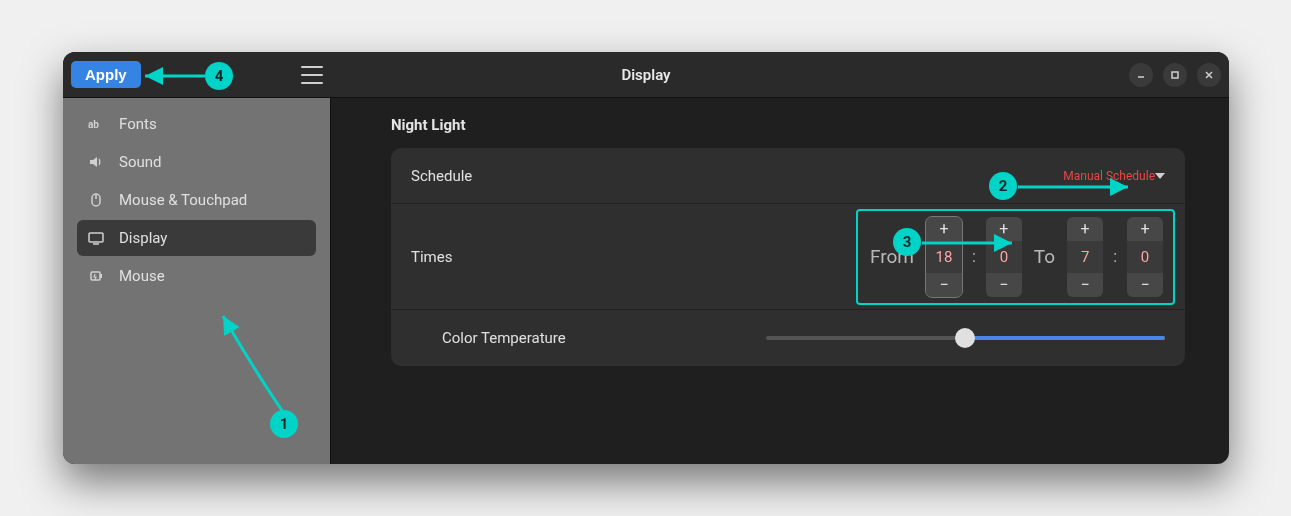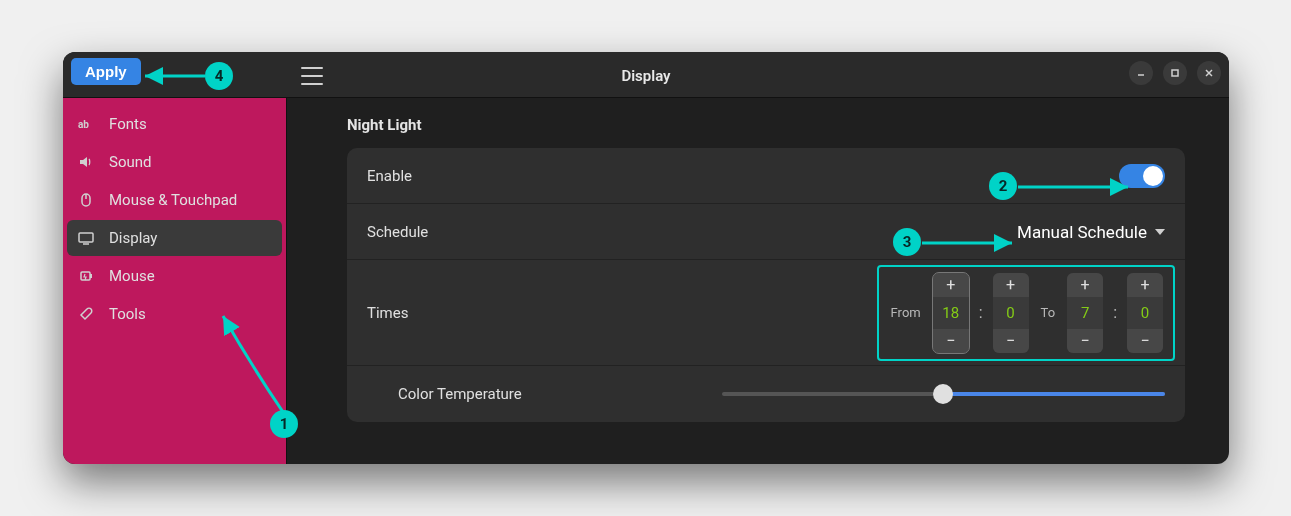--- a/index.html
+++ b/index.html
@@ -20,22 +20,22 @@
     display: flex;
     flex-direction: column;
     overflow: hidden;
     position: relative;
   }
   .titlebar {
     height: 46px;
     background: #2a2a2a;
     border-bottom: 1px solid #111;
     display: flex;
-    align-items: flex-end;
-    padding: 12px 8px;
+    align-items: center;
+    padding: 4px 8px;
     position: relative;
   }
   .apply-btn {
     background: #3584e4;
     color: #fff;
     border: none;
     border-radius: 5px;
     padding: 5px 14px;
     font-size: 15px;
     font-weight: 600;
@@ -79,24 +79,24 @@
     color: #d0d0d0;
     font-size: 12px;
     cursor: pointer;
   }
   .body {
     flex: 1;
     display: flex;
     overflow: hidden;
   }
   .sidebar {
-    width: 224px;
-    background: #be185d;
+    width: 268px;
+    background: #737373;
     border-right: 1px solid #111;
-    padding: 8px 4px;
+    padding: 8px 14px;
     display: flex;
     flex-direction: column;
     gap: 2px;
   }
   .sidebar-item {
     display: flex;
     align-items: center;
     gap: 14px;
     padding: 9px 10px;
     border-radius: 6px;
@@ -161,37 +161,36 @@
     right: 2px;
     top: 2px;
     width: 20px;
     height: 20px;
     background: #fff;
     border-radius: 50%;
   }
   .dropdown {
     display: flex;
     align-items: center;
-    gap: 8px;
-    color: #ffffff;
-    font-size: 17px;
+    color: #ef4444;
+    font-size: 12px;
     cursor: pointer;
   }
   .chevron-down { width: 0; height: 0; border-left: 5px solid transparent; border-right: 5px solid transparent; border-top: 6px solid #d0d0d0; }
   .times-box {
     display: flex;
     align-items: center;
     gap: 10px;
     border: 2px solid #00d3c7;
     border-radius: 4px;
     padding: 6px 10px;
     position: absolute;
     right: 10px;
   }
-  .times-label { color: #b8b8b8; font-size: 13px; margin: 0 2px; }
+  .times-label { color: #b8b8b8; font-size: 19px; margin: 0 2px; }
   .stepper {
     display: flex;
     flex-direction: column;
     align-items: center;
     background: #3a3a3a;
     border-radius: 6px;
     width: 36px;
   }
   .stepper.focus { outline: 1px solid #777; }
   .step-btn {
@@ -205,21 +204,21 @@
     cursor: pointer;
     background: #474747;
   }
   .step-btn:first-child { border-radius: 6px 6px 0 0; }
   .step-btn:last-child { border-radius: 0 0 6px 6px; }
   .step-val {
     height: 32px;
     display: flex;
     align-items: center;
     justify-content: center;
-    color: #84cc16;
+    color: #fca5a5;
     font-size: 15px;
     background: #3a3a3a;
     width: 100%;
   }
   .colon { color: #b8b8b8; }
   .slider-wrap {
     flex: 1;
     display: flex;
     align-items: center;
     margin-left: 200px;
@@ -344,41 +343,26 @@
       <div class="sidebar-item">
         <span class="sidebar-icon">
             <svg width="16" height="16" viewBox="0 0 16 16">
               <rect x="3" y="4" width="9" height="8" rx="1" fill="none" stroke="#d0d0d0" stroke-width="1.5"></rect>
               <rect x="12" y="6" width="2" height="4" fill="#d0d0d0"></rect>
               <path d="M7 6l-1 3h2l-1 3" fill="none" stroke="#d0d0d0" stroke-width="1.2"></path>
             </svg>
           </span>
         <span>Mouse</span>
       </div>
-      <div class="sidebar-item">
-        <span class="sidebar-icon">
-            <svg width="16" height="16" viewBox="0 0 16 16">
-              <path d="M13 3c-1-1-3-1-4 0l-6 6 4 4 6-6c1-1 1-3 0-4z" fill="none" stroke="#d0d0d0" stroke-width="1.5"></path>
-            </svg>
-          </span>
-        <span>Tools</span>
-      </div>
     </div>
 
     <div class="content">
       <div class="section-title">Night Light</div>
       <div class="panel">
 
-        <div class="row row-enable">
-          <div class="row-label">Enable</div>
-          <div class="spacer"></div>
-          <div class="toggle">
-            <div class="toggle-knob"></div>
-          </div>
-        </div>
 
         <div class="row row-schedule">
           <div class="row-label">Schedule</div>
           <div class="spacer"></div>
           <div class="dropdown">
             <span>Manual Schedule</span>
             <span class="chevron-down"></span>
           </div>
         </div>
 

